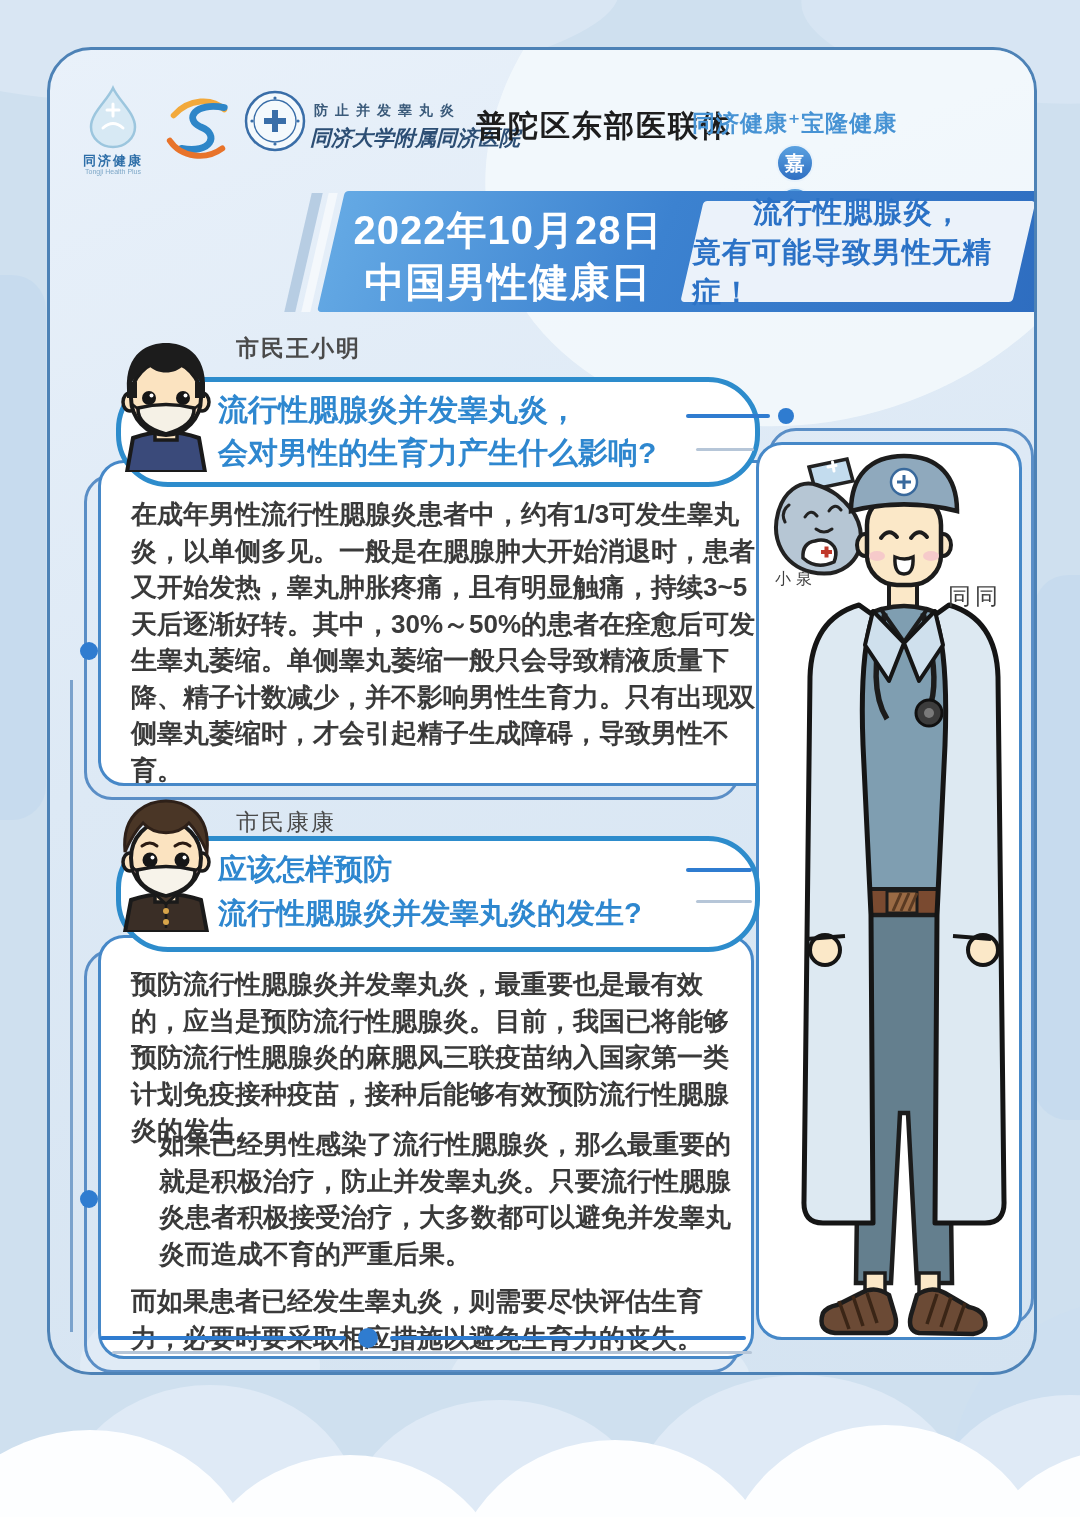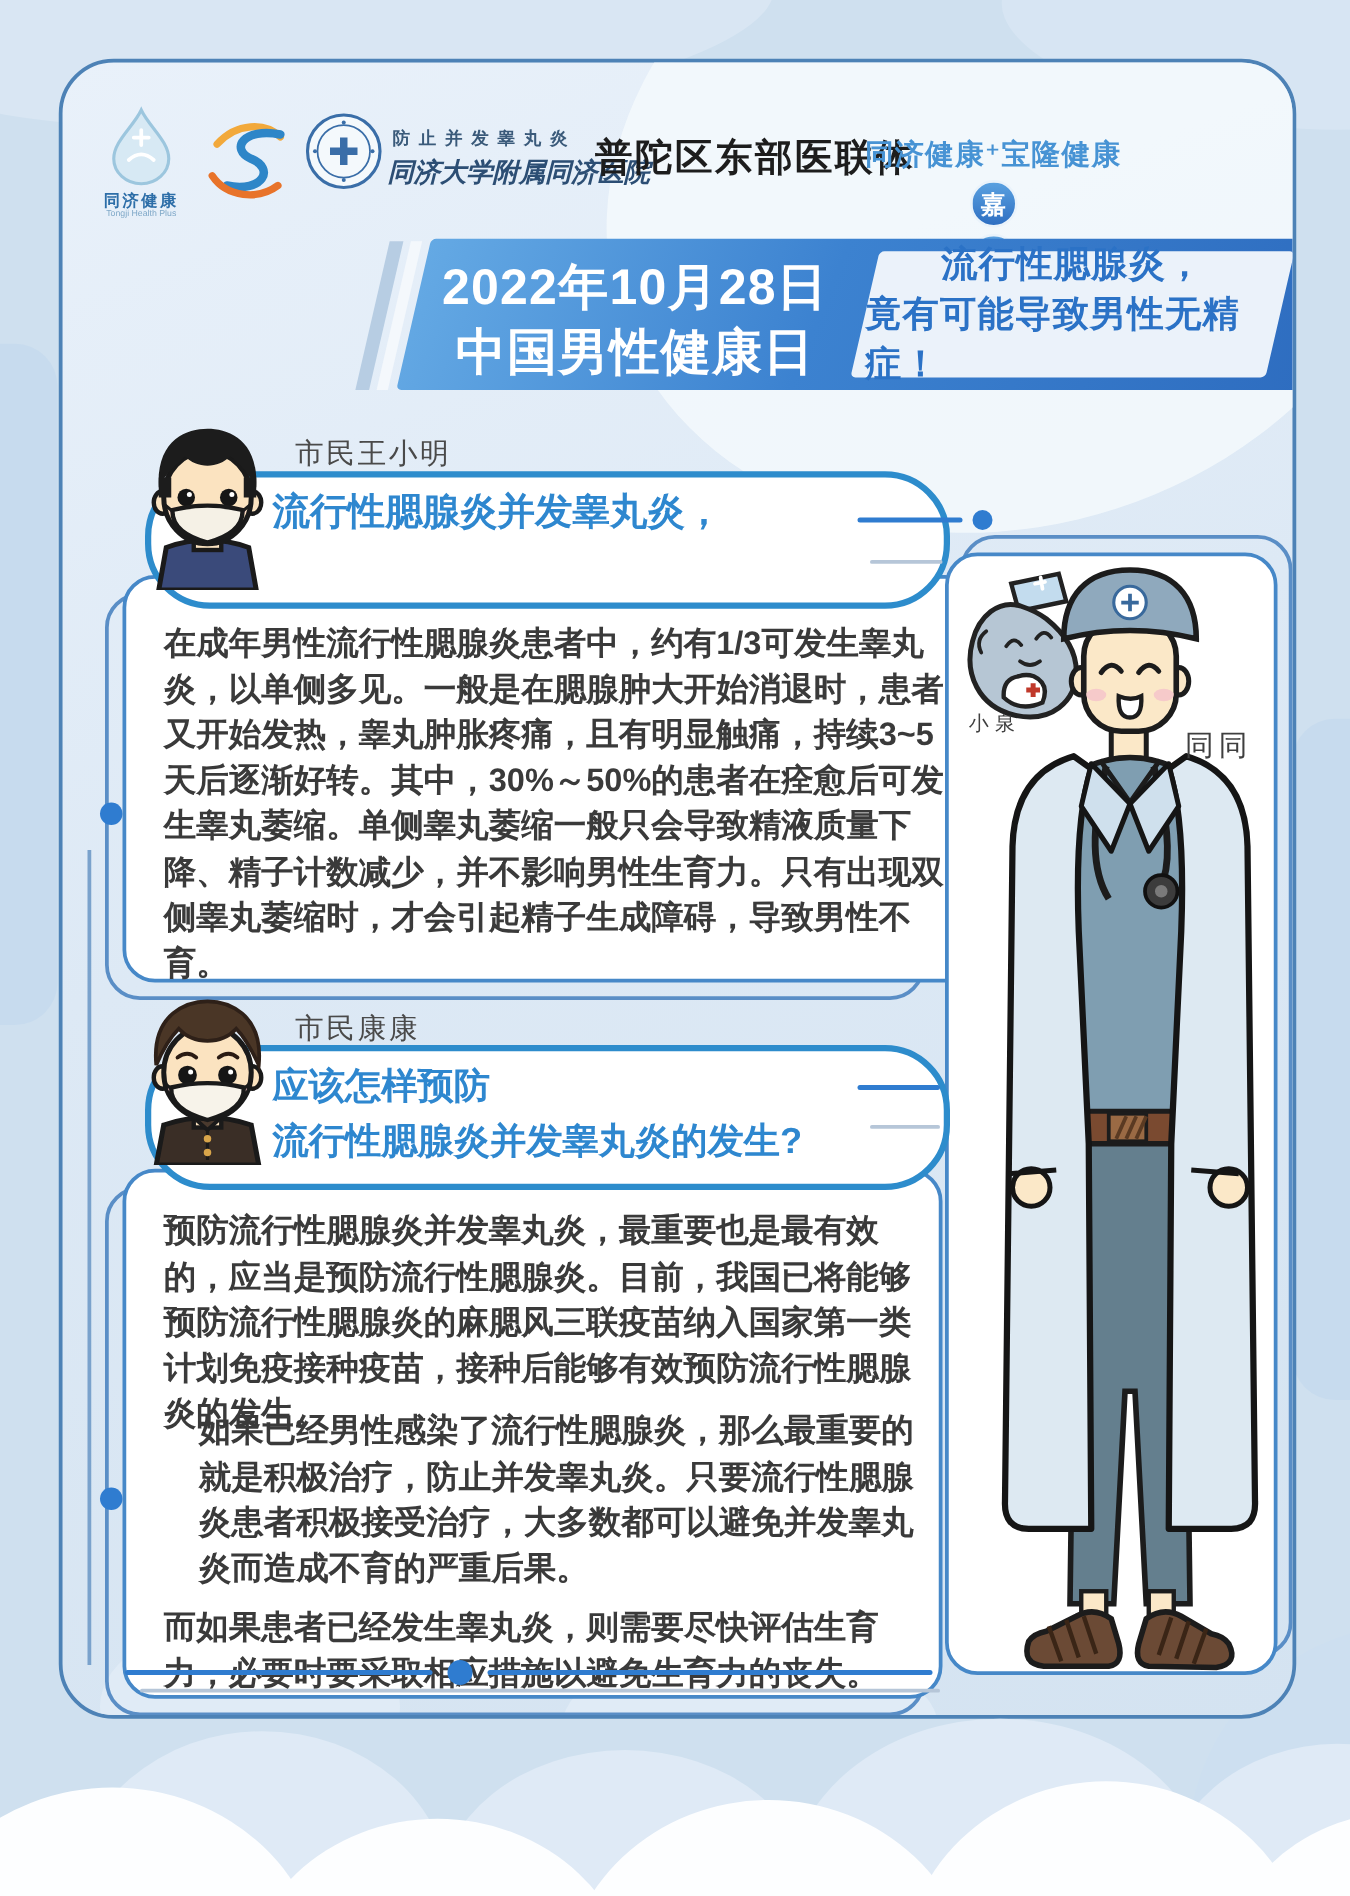--- a/index.html
+++ b/index.html
@@ -38,21 +38,21 @@
                background:linear-gradient(100deg,#64a9e4 0%,#3c82d0 45%,#2e6dc0 100%);border-radius:4px;}
   .banner-date{left:292px;top:154px;width:332px;text-align:center;color:#fff;font-weight:900;font-size:40px;line-height:52px;letter-spacing:1px;}
   .banner-light{left:642px;top:151px;width:332px;height:101px;transform:skewX(-13deg);background:#ebf2fa;border-radius:4px;}
   .banner-head{position:absolute;inset:0;transform:skewX(13deg);display:flex;flex-direction:column;align-items:center;justify-content:center;
                color:#2b72c6;font-weight:900;font-size:29px;line-height:40px;letter-spacing:1px;}
   
   .avatar{width:122px;height:136px;z-index:4;}
   .av1{left:55px;top:286px;}
   .av2{left:55px;top:746px;}
   .speaker{font-size:23px;color:#4a4a4a;z-index:4;letter-spacing:2px;}
-  .sp1{left:186px;top:297px;}
+  .sp1{left:186px;top:283px;font-weight:bold;}
   .sp2{left:186px;top:757px;}
   .bubble{background:#fff;border:5px solid #2d8ccc;border-radius:52px;z-index:3;}
   .bub1{left:66px;top:327px;width:634px;height:100px;}
   .bub2{left:66px;top:786px;width:634px;height:106px;}
   .bubble-text{position:absolute;left:97px;top:6px;color:#2e87cf;font-weight:900;}
   .bub1 .bubble-text{font-size:30px;line-height:43px;}
   .bub2 .bubble-text{font-size:29px;line-height:44px;}
   
   .outline{border:3px solid #5a8ec6;border-radius:28px;z-index:1;}
   .out-a1{left:34px;top:424px;width:650px;height:320px;}
@@ -173,20 +173,21 @@
         <circle cx="80.5" cy="59.5" r="2" fill="#fff"></circle>
       <ellipse cx="35" cy="73" rx="4.5" ry="3" fill="#f3c3c3"></ellipse>
       <ellipse cx="87" cy="73" rx="4.5" ry="3" fill="#f3c3c3"></ellipse>
       <path d="M33,72 Q61,65 89,72 Q90,90 61,98 Q32,90 33,72 Z" fill="#f5f1e6" stroke="#1a1a1a" stroke-width="3.5"></path>
       <path d="M33,73 L27,68 M89,73 L95,68" stroke="#1a1a1a" stroke-width="2.5"></path>
     </svg>
     <div class="abs speaker sp1">市民王小明</div>
     <div class="abs bubble bub1">
       <div class="bubble-text">
         <div>流行性腮腺炎并发睾丸炎，</div>
+        <div>会对男性的生育力产生什么影响?</div>
       </div>
     </div>
 
     <div class="abs outline out-a1"></div>
     <div class="abs whitebox a1">
       <p class="body-text">在成年男性流行性腮腺炎患者中，约有1/3可发生睾丸炎，以单侧多见。一般是在腮腺肿大开始消退时，患者又开始发热，睾丸肿胀疼痛，且有明显触痛，持续3~5天后逐渐好转。其中，30%～50%的患者在痊愈后可发生睾丸萎缩。单侧睾丸萎缩一般只会导致精液质量下降、精子计数减少，并不影响男性生育力。只有出现双侧睾丸萎缩时，才会引起精子生成障碍，导致男性不育。</p>
     </div>
 
     <div class="abs outline out-dp"></div>
     <div class="abs dpanel">

